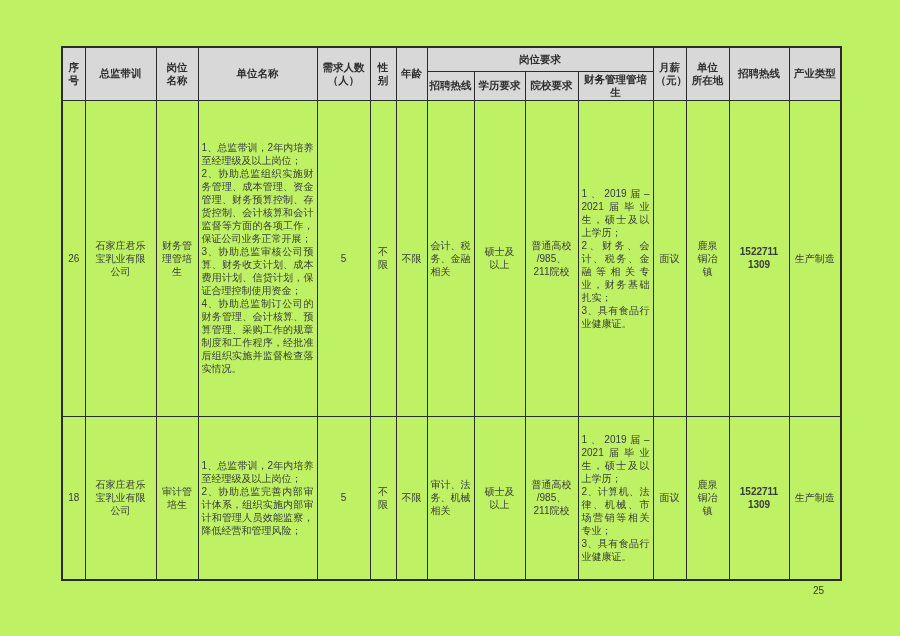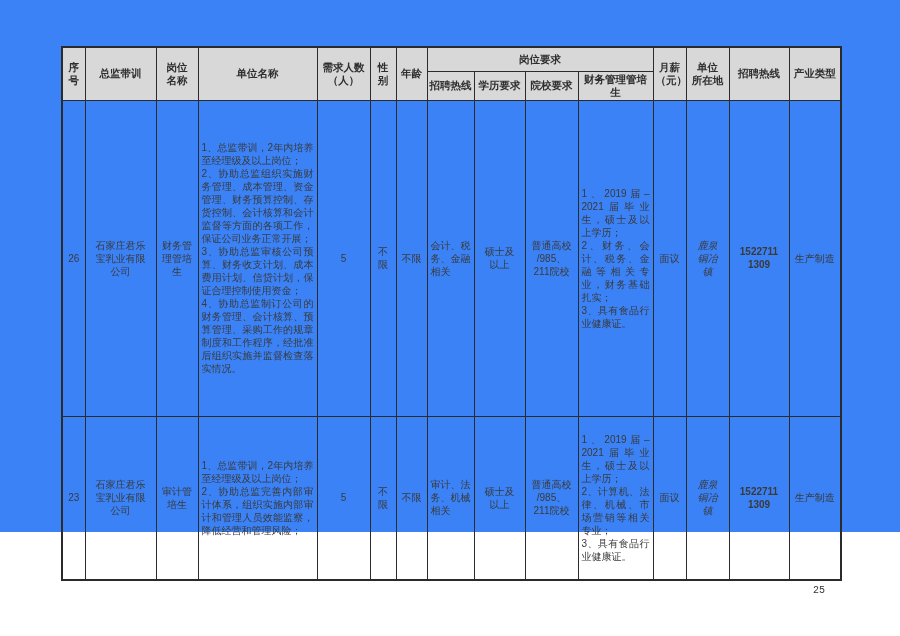--- a/index.html
+++ b/index.html
@@ -1,20 +1,20 @@
 <!DOCTYPE html>
 <html><head>
 <meta charset="utf-8">
 <style>
   html,body{margin:0;padding:0;}
   body{
     width:900px;height:636px;background:#ffffff;position:relative;overflow:hidden;
     font-family:"Liberation Sans","DejaVu Sans",sans-serif;
   }
-  .page{position:absolute;left:0;top:0;width:900px;height:532px;background:#3b82f6;}
+  .page{position:absolute;left:0;top:0;width:900px;height:636px;background:#bef264;}
   .job-table{
     position:absolute;left:61px;top:46px;width:779px;
     border-collapse:collapse;table-layout:fixed;
     border:2px solid #2b2b2b;
   }
   .job-table th,.job-table td{
     border:1px solid #2b2b2b;
     vertical-align:middle;
     overflow:hidden;
   }
@@ -45,25 +45,25 @@
   }
   td.jl{
     text-align:justify;
     text-justify:inter-character;
     margin-left:24px;
   }
   .wrap{display:inline-block;vertical-align:middle;text-align:center;}
   .w-unit{max-width:56px;}
   .w-post{max-width:30px;}
   .w-edu{max-width:38px;}
-  .w-loc{max-width:29px;font-style:italic;}
+  .w-loc{max-width:29px;}
   .w-hot{max-width:41px;word-break:break-all;font-weight:bold;}
   .pageno{
     position:absolute;left:813px;top:585px;
-    font-family:Liberation Mono, monospace;
+    font-family:Liberation Sans, sans-serif;
     font-size:10px;color:#333333;
   }
 </style>
 </head>
 <body>
 
 <div class="page">
   <table class="job-table">
     <colgroup>
       <col style="width:23px">
@@ -128,21 +128,21 @@
 211院校</td>
         <td class="ml">1、2019届–2021届毕业生，硕士及以上学历；
 2、财务、会计、税务、金融等相关专业，财务基础扎实；
 3、具有食品行业健康证。</td>
         <td>面议</td>
         <td><span class="wrap w-loc">鹿泉铜冶镇</span></td>
         <td><span class="wrap w-hot">15227111309</span></td>
         <td>生产制造</td>
       </tr>
       <tr class="r27">
-        <td>23</td>
+        <td>18</td>
         <td><span class="wrap w-unit">石家庄君乐宝乳业有限公司</span></td>
         <td><span class="wrap w-post">审计管培生</span></td>
         <td class="ml">1、总监带训，2年内培养至经理级及以上岗位；
 2、协助总监完善内部审计体系，组织实施内部审计和管理人员效能监察，降低经营和管理风险；</td>
         <td>5</td>
         <td>不限</td>
         <td>不限</td>
         <td class="jl">审计、法务、机械相关</td>
         <td><span class="wrap w-edu">硕士及以上</span></td>
         <td style="white-space:pre-line">普通高校

